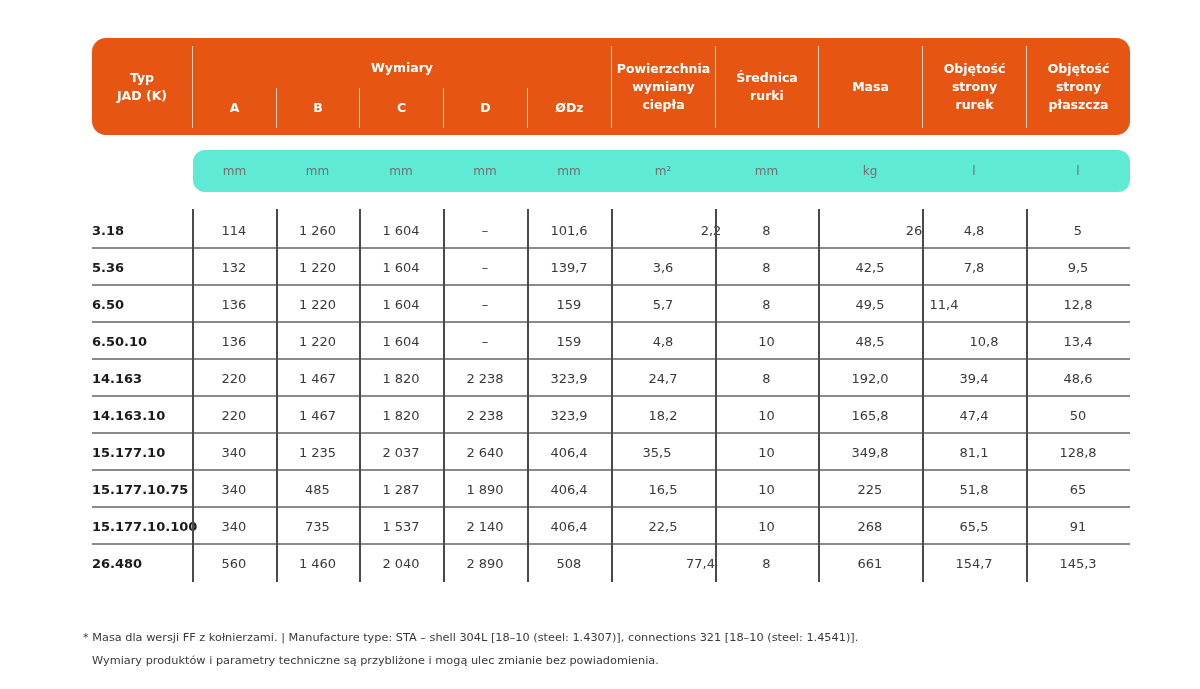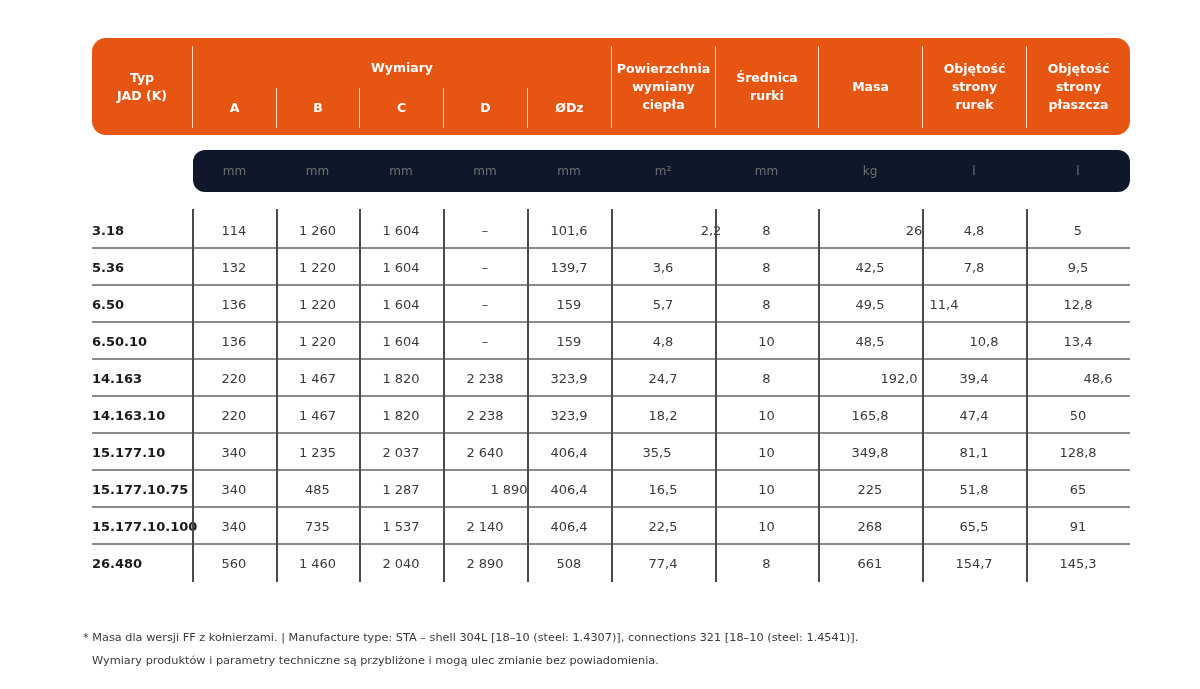--- a/index.html
+++ b/index.html
@@ -12,21 +12,21 @@
       position: absolute; left: 92px; top: 38px; width: 1038px; height: 97px;
       background: #e65512; border-radius: 14px;
     }
     .hcell {
       position: absolute; color: #ffffff; font-weight: bold; font-size: 12.5px;
       text-align: center; line-height: 18px; display: flex; align-items: center; justify-content: center;
     }
     .vline-h { position: absolute; width: 1px; background: rgba(255,255,255,0.75); }
     .units {
       position: absolute; left: 193px; top: 150px; width: 937px; height: 42px;
-      background: #0f172a; border-radius: 12px;
+      background: #5eead4; border-radius: 12px;
     }
     .ucell {
       position: absolute; top: 0; height: 42px; line-height: 42px; text-align: center;
       font-size: 12px; color: #707070;
     }
     .row { position: absolute; left: 92px; width: 1038px; height: 37px; }
     .row .cell {
       position: absolute; top: 0; height: 37px; line-height: 40px; text-align: center;
       font-size: 13px; color: #3a3a3a;
     }
@@ -173,23 +173,23 @@
     <div class="hline" style="top: 358px;"></div>
     <div class="row" style="top: 359px;">
       <div class="cell typ" style="left: 0px; width: 100px;">14.163</div>
       <div class="cell" style="left: 100px; width: 84px;">220</div>
       <div class="cell" style="left: 184px; width: 83px;">1 467</div>
       <div class="cell" style="left: 267px; width: 84px;">1 820</div>
       <div class="cell" style="left: 351px; width: 84px;">2 238</div>
       <div class="cell" style="left: 435px; width: 84px;">323,9</div>
       <div class="cell" style="left: 519px; width: 104px;">24,7</div>
       <div class="cell" style="left: 623px; width: 103px;">8</div>
-      <div class="cell" style="left: 726px; width: 104px; margin-left: 29px;">192,0</div>
+      <div class="cell" style="left: 726px; width: 104px;">192,0</div>
       <div class="cell" style="left: 830px; width: 104px;">39,4</div>
-      <div class="cell" style="left: 934px; width: 104px; padding-left: 20px;">48,6</div>
+      <div class="cell" style="left: 934px; width: 104px;">48,6</div>
     </div>
     <div class="hline" style="top: 395px;"></div>
     <div class="row" style="top: 396px;">
       <div class="cell typ" style="left: 0px; width: 100px;">14.163.10</div>
       <div class="cell" style="left: 100px; width: 84px;">220</div>
       <div class="cell" style="left: 184px; width: 83px;">1 467</div>
       <div class="cell" style="left: 267px; width: 84px;">1 820</div>
       <div class="cell" style="left: 351px; width: 84px;">2 238</div>
       <div class="cell" style="left: 435px; width: 84px;">323,9</div>
       <div class="cell" style="left: 519px; width: 104px;">18,2</div>
@@ -211,21 +211,21 @@
       <div class="cell" style="left: 726px; width: 104px;">349,8</div>
       <div class="cell" style="left: 830px; width: 104px;">81,1</div>
       <div class="cell" style="left: 934px; width: 104px;">128,8</div>
     </div>
     <div class="hline" style="top: 469px;"></div>
     <div class="row" style="top: 470px;">
       <div class="cell typ" style="left: 0px; width: 100px;">15.177.10.75</div>
       <div class="cell" style="left: 100px; width: 84px;">340</div>
       <div class="cell" style="left: 184px; width: 83px;">485</div>
       <div class="cell" style="left: 267px; width: 84px;">1 287</div>
-      <div class="cell" style="left: 351px; width: 84px; padding-left: 24px;">1 890</div>
+      <div class="cell" style="left: 351px; width: 84px;">1 890</div>
       <div class="cell" style="left: 435px; width: 84px;">406,4</div>
       <div class="cell" style="left: 519px; width: 104px;">16,5</div>
       <div class="cell" style="left: 623px; width: 103px;">10</div>
       <div class="cell" style="left: 726px; width: 104px;">225</div>
       <div class="cell" style="left: 830px; width: 104px;">51,8</div>
       <div class="cell" style="left: 934px; width: 104px;">65</div>
     </div>
     <div class="hline" style="top: 506px;"></div>
     <div class="row" style="top: 507px;">
       <div class="cell typ" style="left: 0px; width: 100px;">15.177.10.100</div>
@@ -241,21 +241,21 @@
       <div class="cell" style="left: 934px; width: 104px;">91</div>
     </div>
     <div class="hline" style="top: 543px;"></div>
     <div class="row" style="top: 544px;">
       <div class="cell typ" style="left: 0px; width: 100px;">26.480</div>
       <div class="cell" style="left: 100px; width: 84px;">560</div>
       <div class="cell" style="left: 184px; width: 83px;">1 460</div>
       <div class="cell" style="left: 267px; width: 84px;">2 040</div>
       <div class="cell" style="left: 351px; width: 84px;">2 890</div>
       <div class="cell" style="left: 435px; width: 84px;">508</div>
-      <div class="cell" style="left: 519px; width: 104px;">77,4</div>
+      <div class="cell" style="left: 519px; width: 104px; text-align: right;">77,4</div>
       <div class="cell" style="left: 623px; width: 103px;">8</div>
       <div class="cell" style="left: 726px; width: 104px;">661</div>
       <div class="cell" style="left: 830px; width: 104px;">154,7</div>
       <div class="cell" style="left: 934px; width: 104px;">145,3</div>
     </div>
     <div class="vline" style="left: 192px; top: 209px; height: 373px;"></div>
     <div class="vline" style="left: 276px; top: 209px; height: 373px;"></div>
     <div class="vline" style="left: 359px; top: 209px; height: 373px;"></div>
     <div class="vline" style="left: 443px; top: 209px; height: 373px;"></div>
     <div class="vline" style="left: 527px; top: 209px; height: 373px;"></div>

